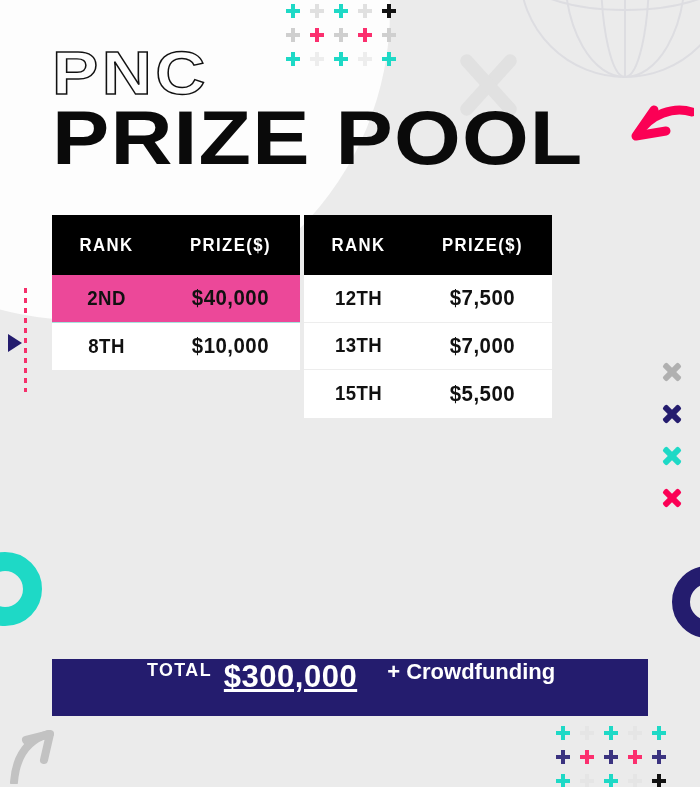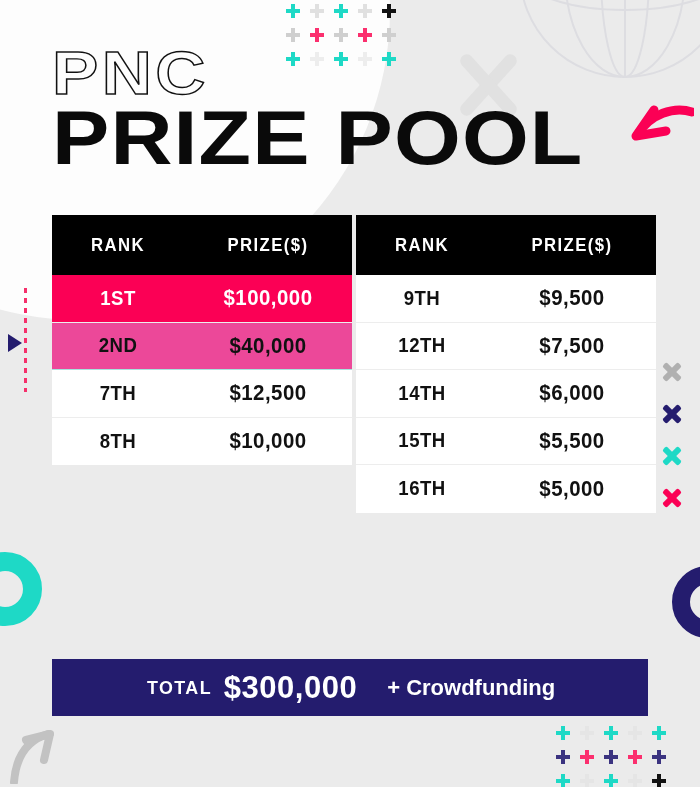--- a/index.html
+++ b/index.html
@@ -127,21 +127,21 @@
     color: #0a0a0a;
     margin-top: 2px;
     transform: scaleX(1.13);
     transform-origin: left center;
   }
 
   
   .table-wrap {
     position: absolute;
     left: 52px; top: 215px;
-    width: 604px;
+    width: 500px;
     display: flex;
     gap: 4px;
     z-index: 5;
   }
   .tbl { flex: 1 1 0; }
 
   .thead {
     background: #000;
     display: flex;
     height: 60px;
@@ -174,31 +174,30 @@
   .thead .cell.rank  { font-size: 18px; letter-spacing: 1.5px; }
   .thead .cell.prize { font-size: 18px; letter-spacing: 1.5px; }
 
   
   .total-bar {
     position: absolute;
     left: 52px; top: 659px;
     width: 596px; height: 57px;
     background: #241c6e;
     display: flex;
-    align-items: center;
     justify-content: center;
     gap: 10px;
     z-index: 5;
   }
   .total-label {
     color: #fff; font-weight: 700; font-size: 19px;
     letter-spacing: 1.5px; transform: scaleX(.94);
   }
   .total-amount {
-    color: #fff; font-weight: 700; font-size: 31px; letter-spacing: .5px;
+    color: #fff; font-weight: 700; font-size: 31px; letter-spacing: .5px; text-decoration: underline;
   }
   .total-extra {
     color: #fff; font-weight: 700; font-size: 22px; letter-spacing: 0; margin-left: 20px;
   }
 </style>
 </head>
 <body>
 
 <div class="bg-layer">
   <div class="swoosh-gray"></div>
@@ -285,64 +284,48 @@
 </div>
 
 <div class="table-wrap">
 
   <div class="tbl">
     <div class="thead">
       <div class="cell rank">RANK</div>
       <div class="cell prize">PRIZE($)</div>
     </div>
     <div id="rows-left">
-        <div class="row gold">
-          <div class="cell rank">1ST</div>
-          <div class="cell prize">$100,000</div>
-        </div>
         <div class="row mint">
           <div class="cell rank">2ND</div>
           <div class="cell prize">$40,000</div>
-        </div>
-        <div class="row">
-          <div class="cell rank">7TH</div>
-          <div class="cell prize">$12,500</div>
         </div>
         <div class="row">
           <div class="cell rank">8TH</div>
           <div class="cell prize">$10,000</div>
         </div>
       </div>
   </div>
 
   <div class="tbl">
     <div class="thead">
       <div class="cell rank">RANK</div>
       <div class="cell prize">PRIZE($)</div>
     </div>
     <div id="rows-right">
         <div class="row">
-          <div class="cell rank">9TH</div>
-          <div class="cell prize">$9,500</div>
-        </div>
-        <div class="row">
           <div class="cell rank">12TH</div>
           <div class="cell prize">$7,500</div>
         </div>
         <div class="row">
-          <div class="cell rank">14TH</div>
-          <div class="cell prize">$6,000</div>
+          <div class="cell rank">13TH</div>
+          <div class="cell prize">$7,000</div>
         </div>
         <div class="row">
           <div class="cell rank">15TH</div>
           <div class="cell prize">$5,500</div>
-        </div>
-        <div class="row">
-          <div class="cell rank">16TH</div>
-          <div class="cell prize">$5,000</div>
         </div>
       </div>
   </div>
 
 </div>
 
 <div class="total-bar">
   <span class="total-label">TOTAL</span>
   <span class="total-amount">$300,000</span>
   <span class="total-extra">+ Crowdfunding</span>

